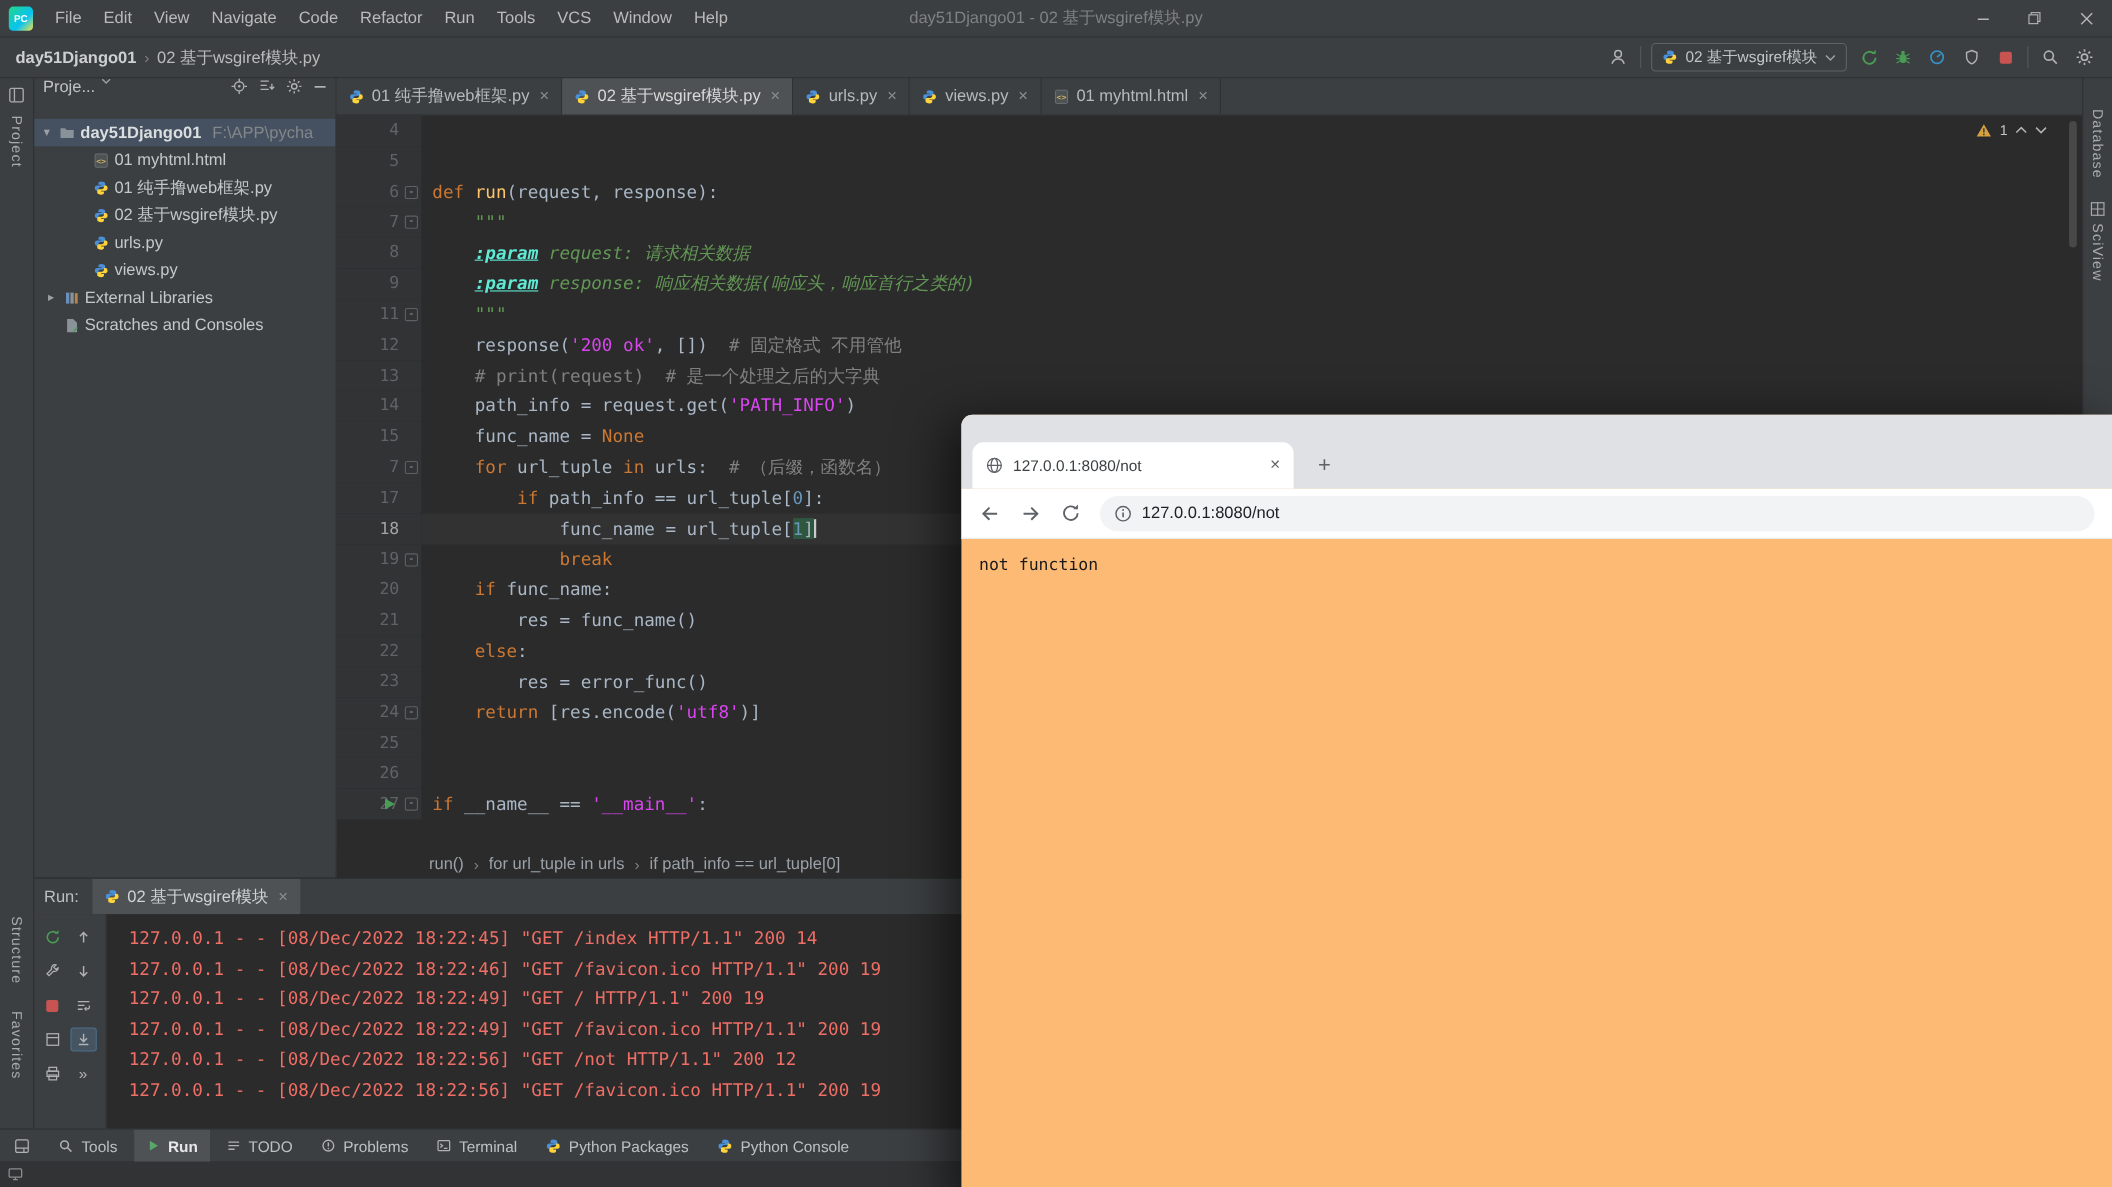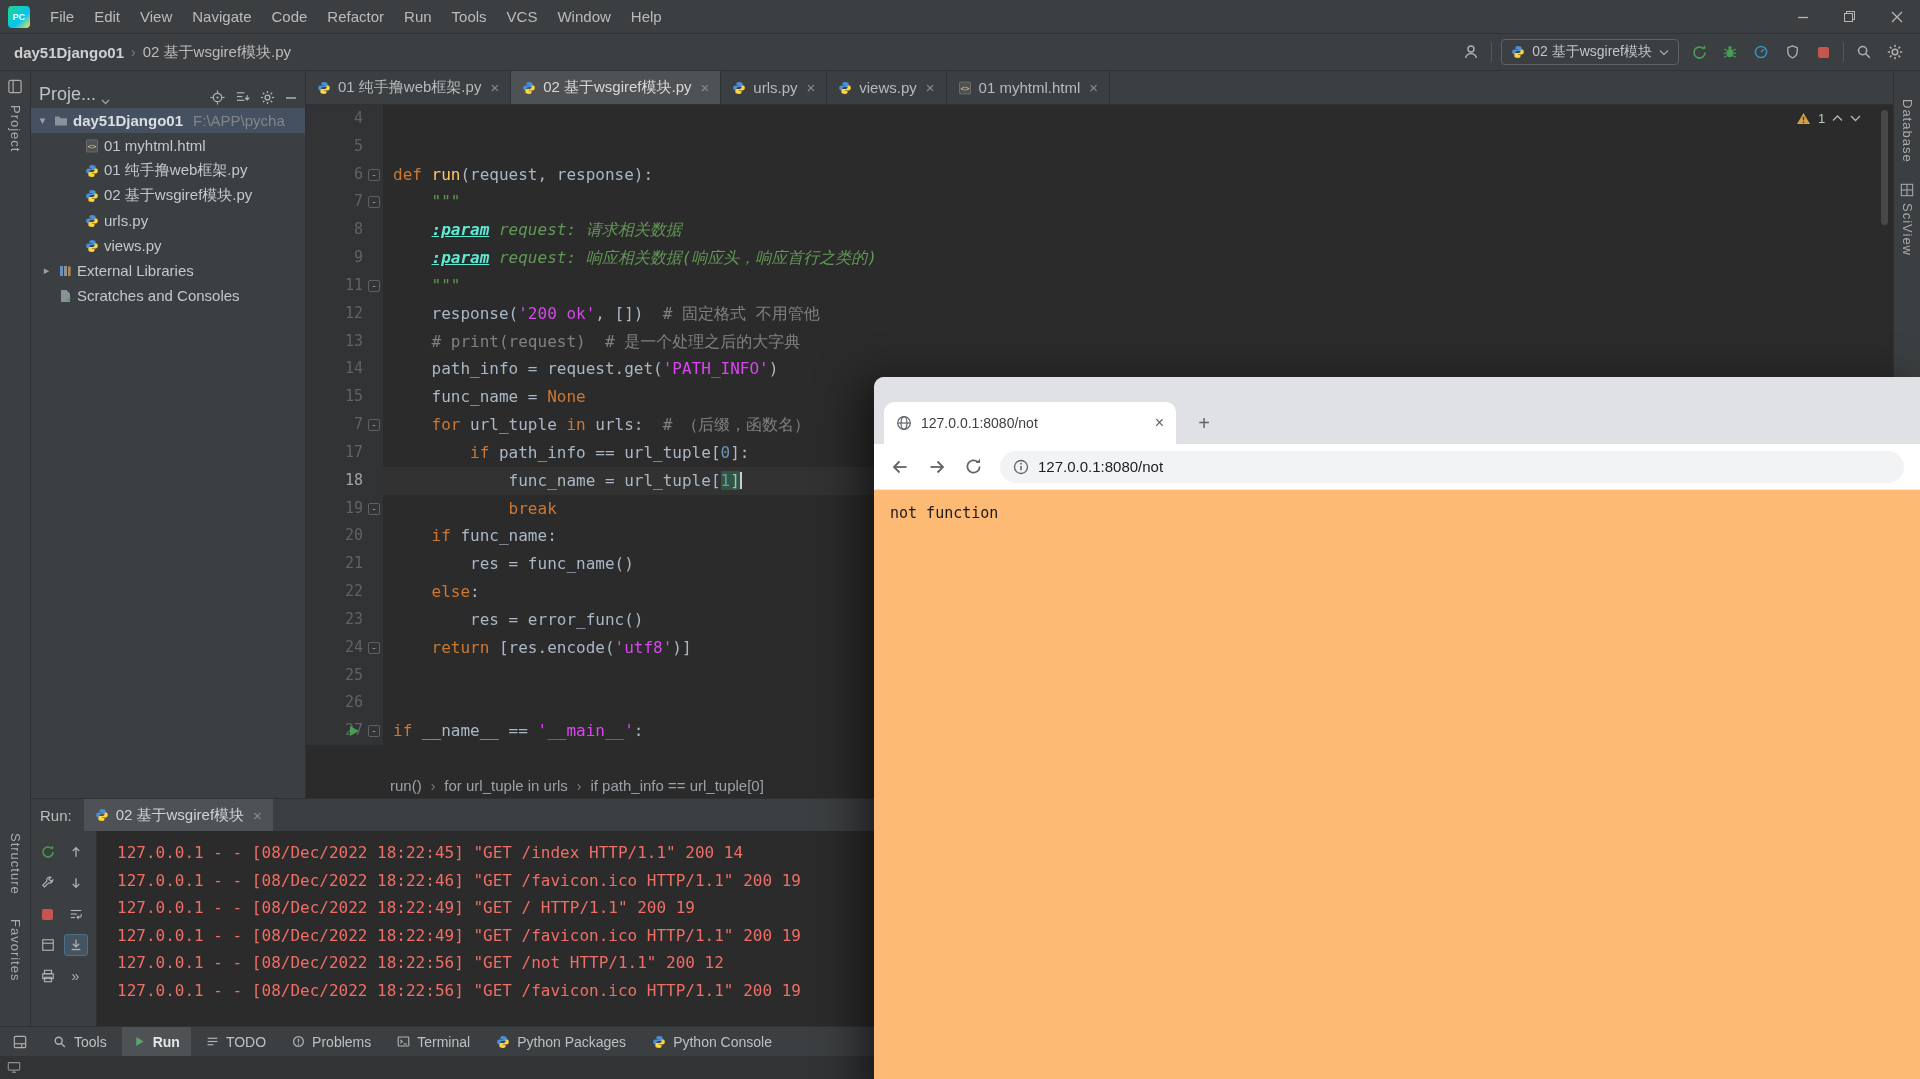--- a/index.html
+++ b/index.html
@@ -24,21 +24,21 @@
 .combo{display:flex;align-items:center;gap:7px;height:26px;border:1px solid #5e6264;border-radius:4px;padding:0 9px;font-size:14px;color:#c2c5c7}
 .nbicon{width:22px;height:22px;display:flex;align-items:center;justify-content:center}
 .stopsq{width:11px;height:11px;background:#c75450;border-radius:2px;display:inline-block}
 
 .lstripe{position:absolute;left:0;top:71px;width:31px;height:955px;background:#3c3f41;border-right:1px solid #2f3234;z-index:4}
 .rstripe{position:absolute;left:1893px;top:71px;width:27px;height:955px;background:#3c3f41;border-left:1px solid #2f3234;z-index:4}
 .vlabel{writing-mode:vertical-rl;font-size:13px;color:#a9abad;letter-spacing:1px;position:absolute;left:50%;transform:translateX(-50%)}
 .stripe-icon{position:absolute;left:50%;transform:translateX(-50%)}
 
 .pp{position:absolute;left:31px;top:71px;width:275px;height:727px;background:#3c3f41;border-right:1px solid #2f3234;z-index:3;overflow:hidden}
-.pp-header{height:34px;display:flex;align-items:flex-end;padding:0 8px;font-size:18px;color:#c0c3c5;gap:5px}
+.pp-header{height:34px;display:flex;align-items:flex-start;padding:0 8px;font-size:15px;color:#c0c3c5;gap:5px}
 .pp-header .hicons{margin-left:auto;display:flex;align-items:center;gap:10px}
 .tree{font-size:15px;padding-top:3px}
 .trow{height:25px;display:flex;align-items:center;gap:5px;white-space:nowrap;overflow:hidden}
 .trow.root{background:#455160}
 .arrow{width:13px;text-align:center;color:#9da0a2;font-size:11px;flex:none}
 .tname{color:#c3c8cc}
 .trow.root .tname{font-weight:bold;color:#dadedf}
 .tpath{color:#838689;margin-left:5px}
 .ticon{flex:none;display:flex;align-items:center}
 
@@ -102,20 +102,21 @@
       <span class="menu-item">View</span>
       <span class="menu-item">Navigate</span>
       <span class="menu-item">Code</span>
       <span class="menu-item">Refactor</span>
       <span class="menu-item">Run</span>
       <span class="menu-item">Tools</span>
       <span class="menu-item">VCS</span>
       <span class="menu-item">Window</span>
       <span class="menu-item">Help</span>
     </nav>
+  <div class="win-title">day51Django01 - 02 基于wsgiref模块.py</div>
   <div class="win-controls">
     <span class="win-btn">
         <svg width="12" height="12">
           <line x1="1" y1="6.5" x2="11" y2="6.5" stroke="#b6b6b6" stroke-width="1.3"></line>
         </svg>
       </span>
     <span class="win-btn">
         <svg width="13" height="13">
           <rect x="3.5" y="1.5" width="8" height="8" fill="none" stroke="#b6b6b6"></rect>
           <rect x="1.5" y="3.5" width="8" height="8" fill="#3c3f41" stroke="#b6b6b6"></rect>
@@ -465,21 +466,21 @@
         
       </span>
       <span class="ctext"><span class="c-d">    </span><span class="c-dt">:param</span><span class="c-d"> request: 请求相关数据</span></span>
     </div>
     <div class="crow">
       <span class="gut">
         
         <span class="lnum">9</span>
         
       </span>
-      <span class="ctext"><span class="c-d">    </span><span class="c-dt">:param</span><span class="c-d"> request: 响应相关数据(响应头，响应首行之类的)</span></span>
+      <span class="ctext"><span class="c-d">    </span><span class="c-dt">:param</span><span class="c-d"> response: 响应相关数据(响应头，响应首行之类的)</span></span>
     </div>
     <div class="crow">
       <span class="gut">
         
         <span class="lnum">11</span>
         <span class="fold">-</span>
       </span>
       <span class="ctext"><span class="c-d">    """</span></span>
     </div>
     <div class="crow">

